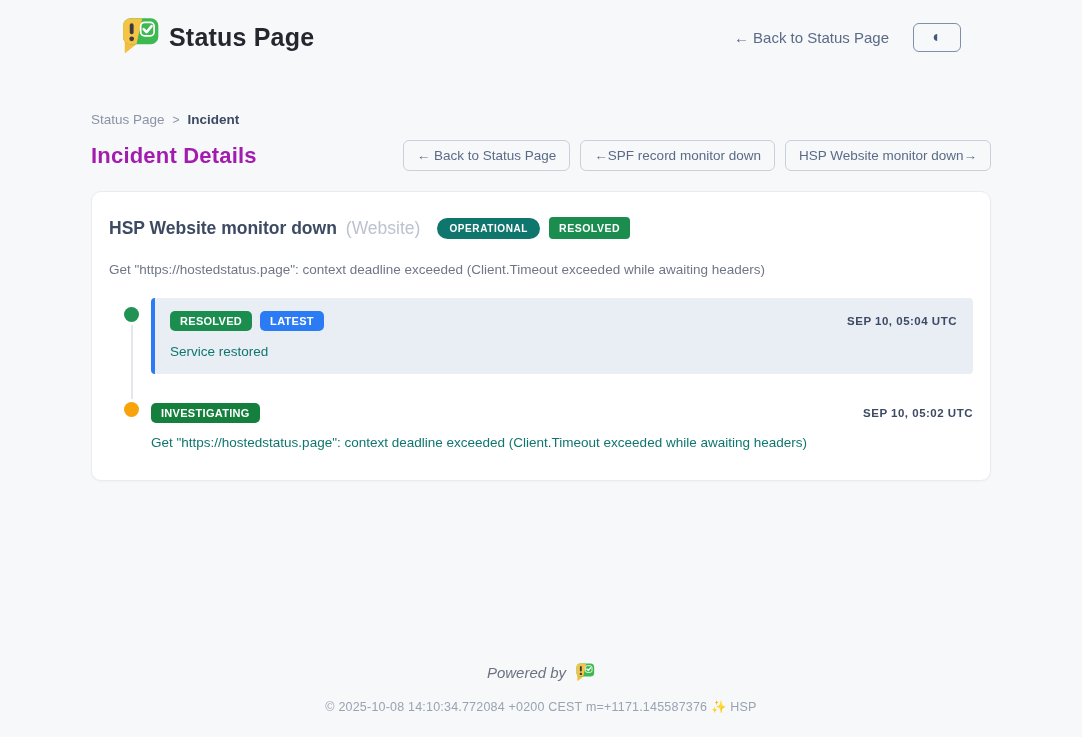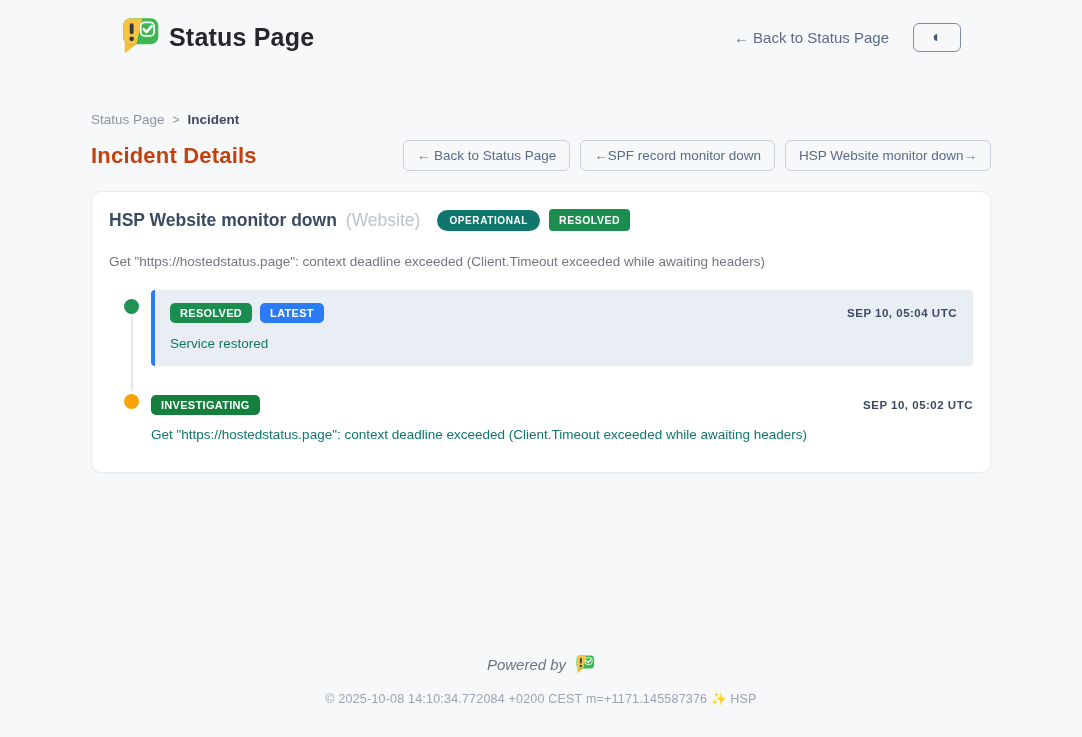--- a/index.html
+++ b/index.html
@@ -35,34 +35,34 @@
   
   main { width: 900px; margin: 0 auto; padding-top: 53px; }
   .breadcrumb { font-size: 13.5px; color: #8a93a5; display: flex; gap: 8px; align-items: center; }
   .breadcrumb .crumb-current { color: #3d4a63; font-weight: bold; }
   .breadcrumb .sep { color: #8a93a5; font-size: 12px; }
 
   .title-row {
     margin-top: 13px;
     display: flex; justify-content: space-between; align-items: center;
   }
-  .page-title { font-size: 22px; font-weight: bold; color: #c2410c; letter-spacing: 0.2px; }
+  .page-title { font-size: 22px; font-weight: bold; color: #a21caf; letter-spacing: 0.2px; }
   .nav-buttons { display: flex; gap: 10px; }
   .nav-btn {
     font-family: "Liberation Sans", sans-serif;
     font-size: 13.5px; color: #5b6b87; background: transparent;
     border: 1px solid #c9d0dc; border-radius: 6px;
     padding: 7px 13px; cursor: pointer; white-space: nowrap;
   }
 
   
   .incident-card {
     margin-top: 20px; background: #ffffff;
     border: 1px solid #e8ebf0; border-radius: 10px;
-    padding: 17px 17px 30px 17px;
+    padding: 25px 17px 30px 17px;
     box-shadow: 0 1px 2px rgba(40,50,70,0.03);
   }
   .card-title-row { display: flex; align-items: center; gap: 9px; }
   .incident-title { font-size: 17.5px; font-weight: bold; color: #3d4a63; }
   .incident-component { font-size: 17.5px; color: #bcc3cf; margin-right: 8px; }
   .pill {
     font-size: 10px; font-weight: bold; letter-spacing: 0.6px; color: #fff;
     padding: 5px 12px; border-radius: 999px;
   }
   .pill-operational { background: #0f766e; }

